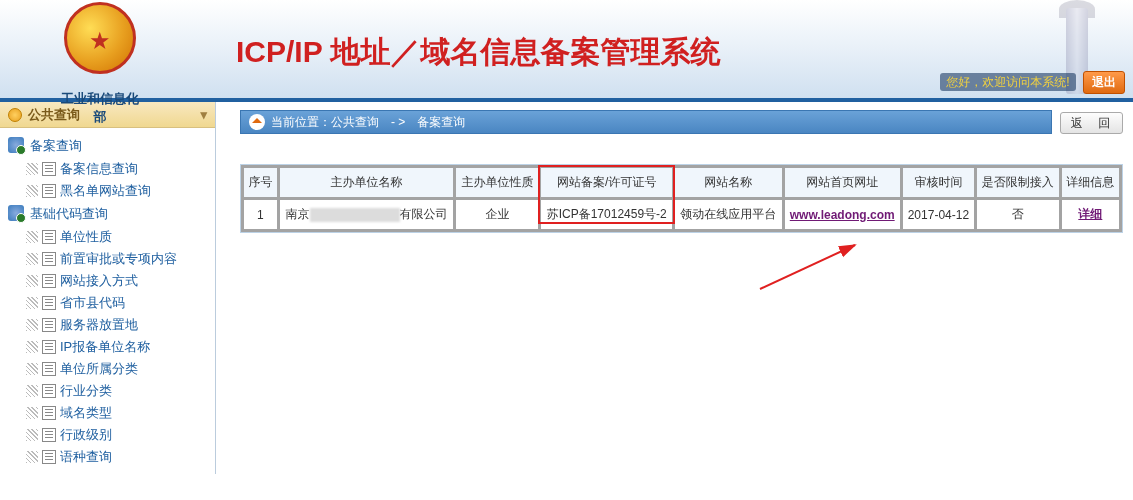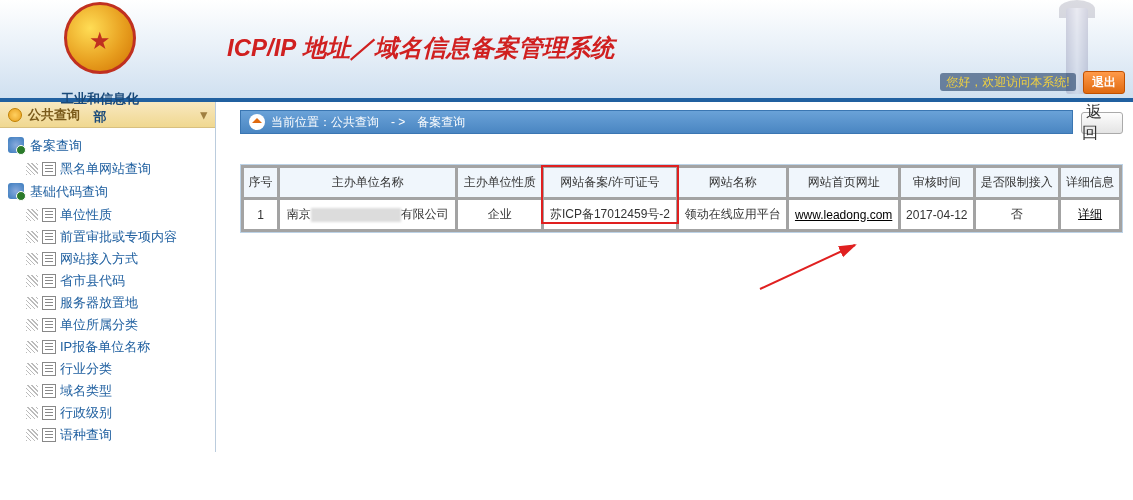--- a/index.html
+++ b/index.html
@@ -4,21 +4,21 @@
 <style>
 * { margin: 0; padding: 0; box-sizing: border-box; }
 body { font-family: "Microsoft YaHei", Arial, sans-serif; font-size: 13px; color: #333; background: #fff; width: 1133px; }
 
 
 .header { position: relative; height: 102px; background: linear-gradient(to bottom, #fff 0%, #e8f0f8 50%, #d0e0f0 100%); border-bottom: 4px solid #2060a0; }
 .emblem { position: absolute; left: 60px; top: 2px; width: 80px; height: 80px; }
 .emblem .circle { width: 72px; height: 72px; border-radius: 50%; background: radial-gradient(circle at 35% 35%, #ffdd55, #e8a020 55%, #d07000); border: 3px solid #c03020; margin: 0 auto; position: relative; }
 .emblem .star { position: absolute; top: 22px; left: 22px; color: #c03020; font-size: 24px; }
 .emblem-text { text-align: center; color: #1a4a7a; font-size: 13px; font-weight: bold; margin-top: 16px; }
-.sys-title { position: absolute; left: 227px; top: 32px; font-size: 24px; font-weight: bold; font-style: italic; color: #d02020; }
+.sys-title { position: absolute; left: 236px; top: 32px; font-size: 30px; font-weight: bold; color: #d02020; }
 .monument { position: absolute; right: 0; top: 0; width: 120px; height: 102px; opacity: 0.35; }
 .monument .col { position: absolute; right: 45px; top: 8px; width: 22px; height: 86px; background: linear-gradient(to right, #88a, #ccd, #88a); border-radius: 3px; }
 .monument .cap { position: absolute; right: 38px; top: 0; width: 36px; height: 18px; background: #99a; border-radius: 50% 50% 0 0; }
 .welcome-bar { position: absolute; right: 8px; bottom: 4px; font-size: 12px; }
 .welcome-bar .wtxt { color: #f0d040; background: rgba(30,60,100,0.6); padding: 2px 6px; border-radius: 3px; }
 .logout { display: inline-block; background: linear-gradient(#ff9a4a, #e06a10); color: #fff; font-size: 12px; font-weight: bold; padding: 2px 8px; border-radius: 3px; border: 1px solid #c05000; margin-left: 4px; cursor: pointer; }
 
 
 .wrap { display: flex; }
 .sidebar { width: 216px; border-right: 1px solid #bcd; }
@@ -33,30 +33,30 @@
 .sb-item .dots { width: 12px; height: 12px; margin-right: 4px; background: repeating-linear-gradient(45deg, #bbb 0 1px, transparent 1px 3px); }
 .sb-item .pg { width: 14px; height: 14px; margin-right: 4px; background: #fff; border: 1px solid #888; position: relative; }
 .sb-item .pg::before { content: ""; position: absolute; left: 2px; right: 2px; top: 2px; height: 1px; background: #888; box-shadow: 0 3px 0 #888, 0 6px 0 #888; }
 
 .main { flex: 1; padding: 8px 10px 10px 24px; background: #fff; }
 
 .crumb-row { display: flex; align-items: flex-end; }
 .crumb { flex: 1; height: 24px; background: linear-gradient(#6aa2d8, #4a86c2); color: #fff; display: flex; align-items: center; padding: 0 8px; font-size: 12px; border: 1px solid #3a76b2; }
 .crumb .hi { width: 16px; height: 16px; background: #fff; border-radius: 50%; margin-right: 6px; position: relative; }
 .crumb .hi::after { content: ""; position: absolute; left: 3px; top: 4px; width: 0; height: 0; border-left: 5px solid transparent; border-right: 5px solid transparent; border-bottom: 5px solid #e06a10; }
-.back-btn { margin-left: 8px; width: 42px; height: 22px; background: linear-gradient(#fdfdfd, #e4e4e4); border: 1px solid #aaa; border-radius: 3px; display: flex; align-items: center; justify-content: center; font-size: 16px; letter-spacing: 6px; text-indent: 4px; cursor: pointer; }
+.back-btn { margin-left: 8px; width: 63px; height: 22px; background: linear-gradient(#fdfdfd, #e4e4e4); border: 1px solid #aaa; border-radius: 3px; display: flex; align-items: center; justify-content: center; font-size: 12px; letter-spacing: 6px; text-indent: 4px; cursor: pointer; }
 
 .tbl-wrap { margin-top: 30px; border: 1px solid #bcd2e6; }
 table { width: 100%; border-collapse: collapse; font-size: 12px; }
 th, td { border: 3px solid #a3a3a3; text-align: center; padding: 6px 4px; }
 th { background: #f0f6fc; color: #333; font-weight: normal; }
 .highlight-box { position: relative; }
 .highlight-box::after { content: ""; position: absolute; left: -3px; right: -3px; top: -3px; bottom: -27px; border: 2px solid #e02020; pointer-events: none; }
 .blur { display: inline-block; width: 90px; height: 14px; background: #dcdcdc; filter: blur(1px); vertical-align: middle; }
-a.lnk { color: #000000; text-decoration: underline; cursor: pointer; }
+a.lnk { color: #701a75; text-decoration: underline; cursor: pointer; font-weight: bold; }
 
 .arrow { margin: 8px 0 4px 510px; }
 .arrow svg { display: block; }
 
 .pager { display: flex; align-items: center; justify-content: flex-end; gap: 6px; font-size: 12px; padding: 6px 4px; border: 1px solid #bcd2e6; border-top: none; color: #444; }
 .pager select { font-size: 12px; height: 20px; }
 .pager .navlnk { color: #333; cursor: pointer; }
 .pager .goto-in { width: 50px; height: 18px; border: 1px solid #aaa; }
 .pager .goto { color: #2060c8; text-decoration: underline; margin-left: 8px; cursor: pointer; }
 </style>
@@ -89,20 +89,25 @@
       <span class="chev">▾</span>
     </div>
     <div class="sb-body" id="sb-body">
         <div class="sb-group">
           <span class="gic"></span>
           <span>备案查询</span>
         </div>
         <div class="sb-item">
           <span class="dots"></span>
           <span class="pg"></span>
+          <span>备案信息查询</span>
+        </div>
+        <div class="sb-item">
+          <span class="dots"></span>
+          <span class="pg"></span>
           <span>黑名单网站查询</span>
         </div>
         <div class="sb-group">
           <span class="gic"></span>
           <span>基础代码查询</span>
         </div>
         <div class="sb-item">
           <span class="dots"></span>
           <span class="pg"></span>
           <span>单位性质</span>
@@ -123,26 +128,26 @@
           <span>省市县代码</span>
         </div>
         <div class="sb-item">
           <span class="dots"></span>
           <span class="pg"></span>
           <span>服务器放置地</span>
         </div>
         <div class="sb-item">
           <span class="dots"></span>
           <span class="pg"></span>
+          <span>IP报备单位名称</span>
+        </div>
+        <div class="sb-item">
+          <span class="dots"></span>
+          <span class="pg"></span>
           <span>单位所属分类</span>
-        </div>
-        <div class="sb-item">
-          <span class="dots"></span>
-          <span class="pg"></span>
-          <span>IP报备单位名称</span>
         </div>
         <div class="sb-item">
           <span class="dots"></span>
           <span class="pg"></span>
           <span>行业分类</span>
         </div>
         <div class="sb-item">
           <span class="dots"></span>
           <span class="pg"></span>
           <span>域名类型</span>

